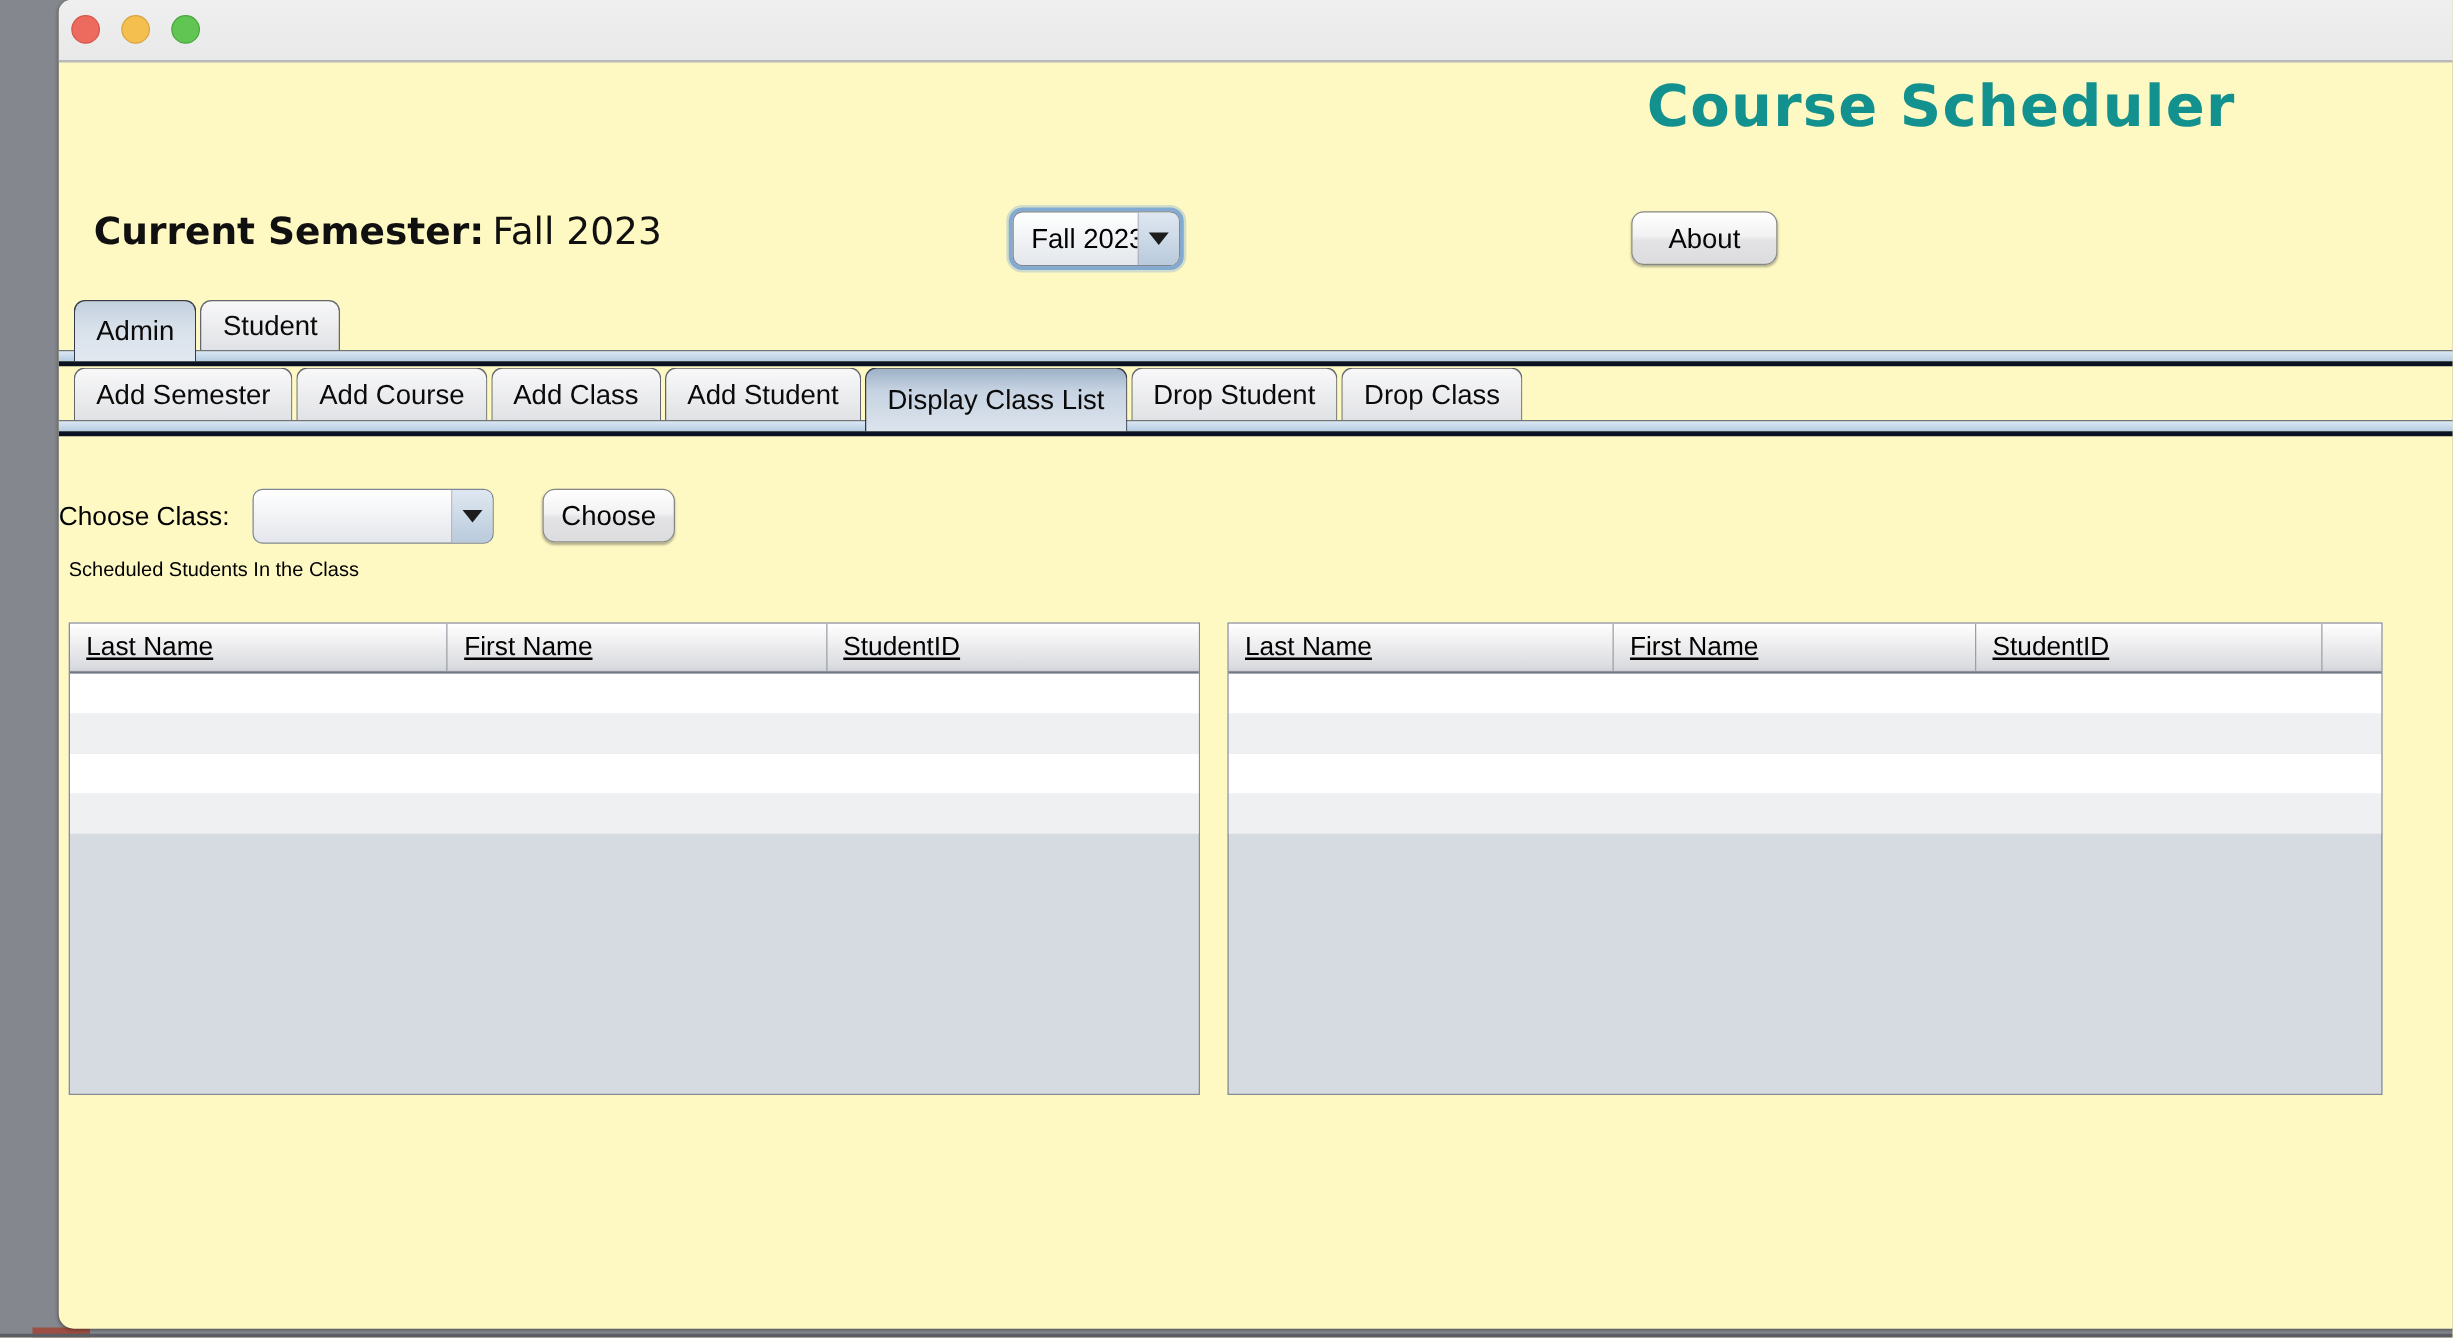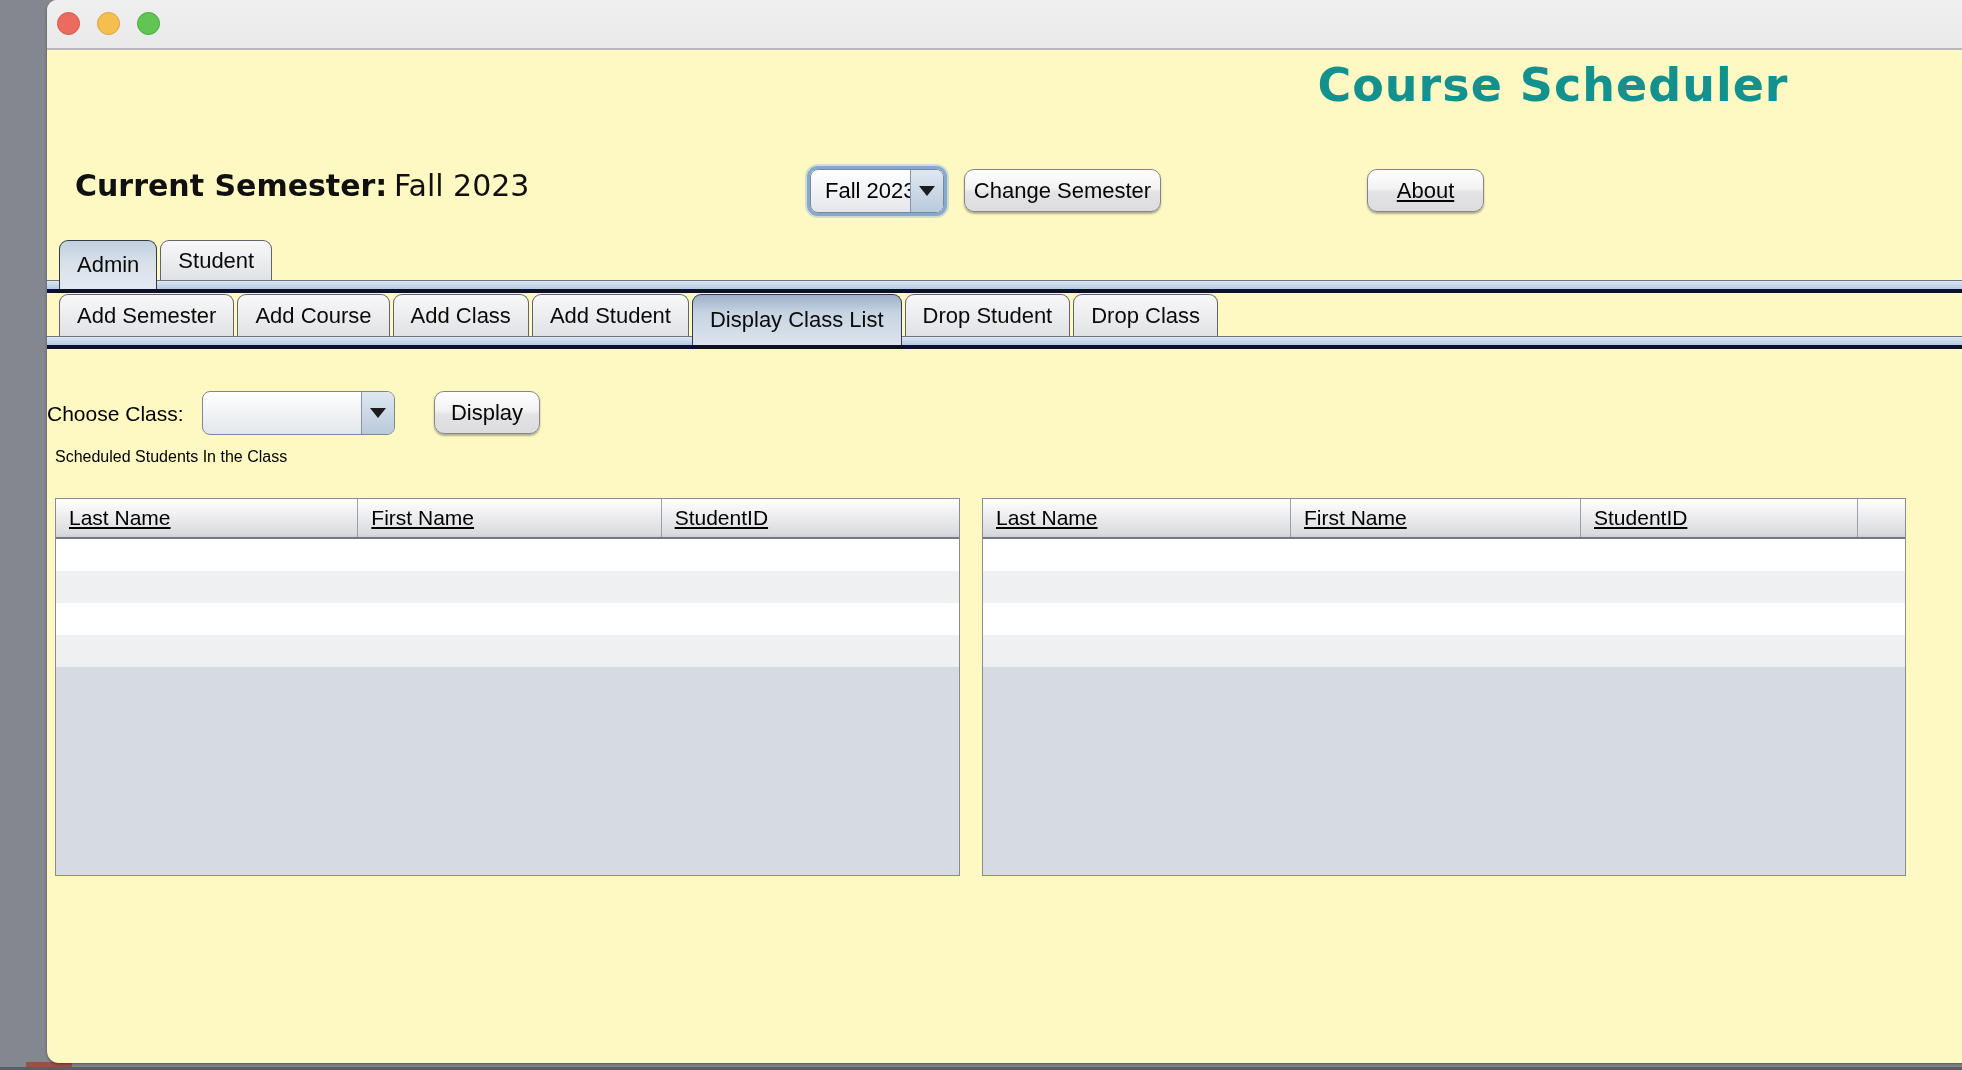--- a/index.html
+++ b/index.html
@@ -39,21 +39,21 @@
   .combo.focused { box-shadow:0 0 0 3px rgba(125,166,212,.95), 0 0 0 5px rgba(125,166,212,.35); }
   #semester-combo { left:763px; top:169px; width:134px; }
   #class-combo    { left:155px; top:391px; width:193px; }
 
   .aqua-btn { position:absolute; height:43px; border-radius:10px; border:1px solid #85868a;
               background:linear-gradient(#ffffff,#f2f2f3 45%,#e3e3e6 55%,#dcdcdf);
               box-shadow:0 1.5px 2px rgba(0,0,0,.3), inset 0 1px 0 #fff;
               display:flex; align-items:center; justify-content:center;
               font-size:22px; color:#050505; cursor:default; }
   #change-semester-btn { left:917px; top:169px; width:197px; }
-  #about-btn           { left:1320px; top:169px; width:117px;text-decoration:underline; }
+  #about-btn           { left:1258px; top:169px; width:117px; }
   #display-btn         { left:387px; top:391px; width:106px; }
 
   
   .tabrow { position:absolute; left:12px; display:flex; gap:3px; align-items:flex-start; z-index:3; }
   #main-tabs { top:240px; height:40px; }
   #sub-tabs  { top:294px; height:42px; }
   .tab { height:100%; padding:0 17px; display:flex; align-items:center;
          font-size:22px; color:#0a0a0a; border:1.5px solid #61656e; border-bottom:none;
          border-radius:9px 9px 0 0; background:linear-gradient(#f8f8f9,#e1e2e5); }
   .tab.selected { border-color:#333b4a;
@@ -106,21 +106,20 @@
   <div class="app-title">Course Scheduler</div>
   <div class="cs-label">Current Semester:</div>
   <div class="cs-value">Fall 2023</div>
 
   <div class="combo focused" id="semester-combo">
     <div class="val">Fall 2023</div>
     <div class="arrow-box">
       <div class="tri"></div>
     </div>
   </div>
-  <div class="aqua-btn" id="change-semester-btn">Change Semester</div>
   <div class="aqua-btn" id="about-btn">About</div>
 
   <div class="tabrow" id="main-tabs">
       <div class="tab selected">Admin</div>
       <div class="tab">Student</div>
     </div>
   <div class="tabband" id="band-main"></div>
 
   <div class="tabrow" id="sub-tabs">
       <div class="tab">Add Semester</div>
@@ -133,21 +132,21 @@
     </div>
   <div class="tabband" id="band-sub"></div>
 
   <div class="choose-label">Choose Class:</div>
   <div class="combo" id="class-combo">
     <div class="val"></div>
     <div class="arrow-box">
       <div class="tri"></div>
     </div>
   </div>
-  <div class="aqua-btn" id="display-btn">Display</div>
+  <div class="aqua-btn" id="display-btn">Choose</div>
 
   <div class="caption" id="caption-left">Scheduled Students In the Class</div>
 
   <div class="jtable" id="table-left">
     <div class="thead" id="head-left">
         <div class="hcell" style="width: 303px;">Last Name</div>
         <div class="hcell" style="width: 304px;">First Name</div>
         <div class="hcell" style="width: 298px;">StudentID</div>
       </div>
     <div class="tbody">

